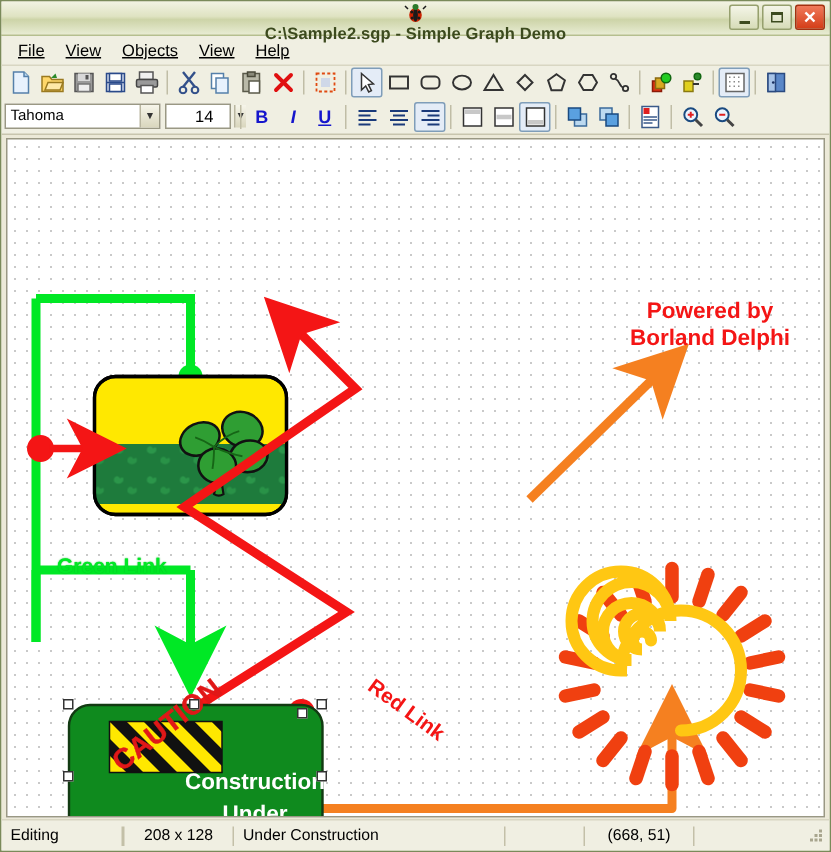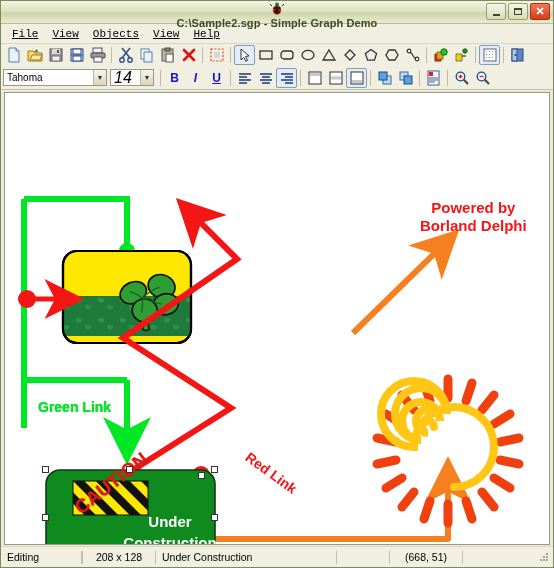--- a/index.html
+++ b/index.html
@@ -12,32 +12,32 @@
   .tb-title{font-size:11px;font-weight:bold;color:#3c4a1e;letter-spacing:0.1px;white-space:nowrap;}
   .tb-btns{position:absolute;right:3px;top:2px;display:flex;gap:2px;}
   .tb-btn{width:20px;height:17px;border:1px solid #96a06e;border-radius:2px;
     background:linear-gradient(to bottom,#f4f5e8,#d7dcb8);display:flex;align-items:center;justify-content:center;
     font-size:9px;color:#3c4a1e;box-sizing:border-box;}
   .tb-btn.close{background:linear-gradient(to bottom,#f07a5a,#d43d18);border-color:#a33010;color:#fff;font-weight:bold;font-size:11px;}
   .tb-btn .minsym{display:block;width:7px;height:2px;background:#3c4a1e;margin-top:6px;}
   .tb-btn .maxsym{display:block;width:8px;height:7px;border:1px solid #3c4a1e;border-top-width:2px;box-sizing:border-box;}
   
   .menubar{height:19px;background:#f0efe2;display:flex;align-items:center;padding-left:4px;border-bottom:1px solid #d8d6c2;}
-  .menu-item{font-size:11px;color:#000;padding:2px 7px;cursor:default;font-family:Liberation Mono, monospace;}
+  .menu-item{font-size:11px;color:#000;padding:2px 7px;cursor:default;}
   .menu-item u{text-decoration:underline;}
   
   .toolbar{height:22px;background:#f0efe2;display:flex;align-items:center;padding:0 2px;gap:0px;}
   .toolbar.row2{height:23px;border-bottom:1px solid #c8c5ae;}
   .tbtn{width:21px;height:20px;display:flex;align-items:center;justify-content:center;position:relative;flex:none;border:1px solid transparent;box-sizing:border-box;border-radius:2px;}
   .tbtn.sel{border:1px solid #7f9db9;background:#e4ecf7;}
   .sep{width:1px;height:16px;background:#c0bda6;margin:0 3px;flex:none;}
   .fontbox{width:104px;height:17px;background:#fff;border:1px solid #9a9884;display:flex;box-sizing:border-box;margin-right:3px;}
   .fontbox input{border:0;outline:0;font-size:10px;font-family:"Liberation Sans",sans-serif;width:84px;padding-left:3px;background:transparent;}
   .sizebox{width:44px;height:17px;background:#fff;border:1px solid #9a9884;display:flex;align-items:center;box-sizing:border-box;margin-right:3px;}
-  .sizebox input{border:0;outline:0;font-size:16px;font-family:"Liberation Sans",sans-serif;width:24px;padding-left:3px;background:transparent;font-style:italic;}
+  .sizebox input{border:0;outline:0;font-size:11px;font-family:"Liberation Sans",sans-serif;width:24px;padding-left:19px;background:transparent;}
   .ddarrow{width:15px;height:15px;background:linear-gradient(to bottom,#f6f5ea,#d9d6bd);border-left:1px solid #b9b6a0;
     display:flex;align-items:center;justify-content:center;font-size:7px;color:#333;}
   .fbtn{font-size:12px;color:#1515cc;}
   
   .canvaswrap{flex:1;background:#ece9d8;padding:2px 3px 1px 3px;box-sizing:border-box;}
   .canvas{position:relative;width:100%;height:100%;background-color:#ffffff;
     background-image:radial-gradient(circle, #c9c9c9 0.6px, rgba(0,0,0,0) 0.7px);
     background-size:8px 8px;background-position:1px 1px;
     border:1px solid #9a9884;box-sizing:border-box;overflow:hidden;}
   .canvas svg{position:absolute;left:0;top:0;}
@@ -473,32 +473,32 @@
                    A 19,19 0 1 1 -8,-30
                    A 12,12 0 1 0 -20,-18
                    A 6,6 0 1 1 -14,-24" fill="none" stroke="#FFC713" stroke-width="8" stroke-linecap="round"></path>
         </g>
 
         <g>
           <path d="M348,240 L435,155" stroke="#F58020" stroke-width="6" fill="none" marker-end="url(#ah-orange)"></path>
         </g>
       </svg>
 
-      <div class="lbl" style="left:33px;top:306px;color:#00E825;font-size:14px;text-shadow:0 0 1px #00b81c;">Green Link</div>
+      <div class="lbl" style="left:33px;top:276px;color:#00E825;font-size:14px;text-shadow:0 0 1px #00b81c;">Green Link</div>
 
       <div class="lbl" style="left:247px;top:356px;color:#F41515;font-size:14px;transform:rotate(36deg);transform-origin:left top;">Red Link</div>
 
       <div class="lbl" style="left:415px;top:106px;color:#F41515;font-size:15px;line-height:18px;text-align:center;">
         <div>Powered by</div>
         <div>Borland Delphi</div>
       </div>
 
       <div class="lbl" style="left:115px;top:418px;color:#FFFFFF;font-size:15px;line-height:21px;text-align:center;width:100px;">
+        <div>Construction</div>
         <div>Under</div>
-        <div>Construction</div>
       </div>
 
       <div class="handle" style="left:37px;top:373px;"></div>
       <div class="handle" style="left:121px;top:373px;"></div>
       <div class="handle" style="left:206px;top:373px;"></div>
       <div class="handle" style="left:37px;top:421px;"></div>
       <div class="handle" style="left:206px;top:421px;"></div>
 
       <div class="handle" style="left:193px;top:379px;"></div>
 

